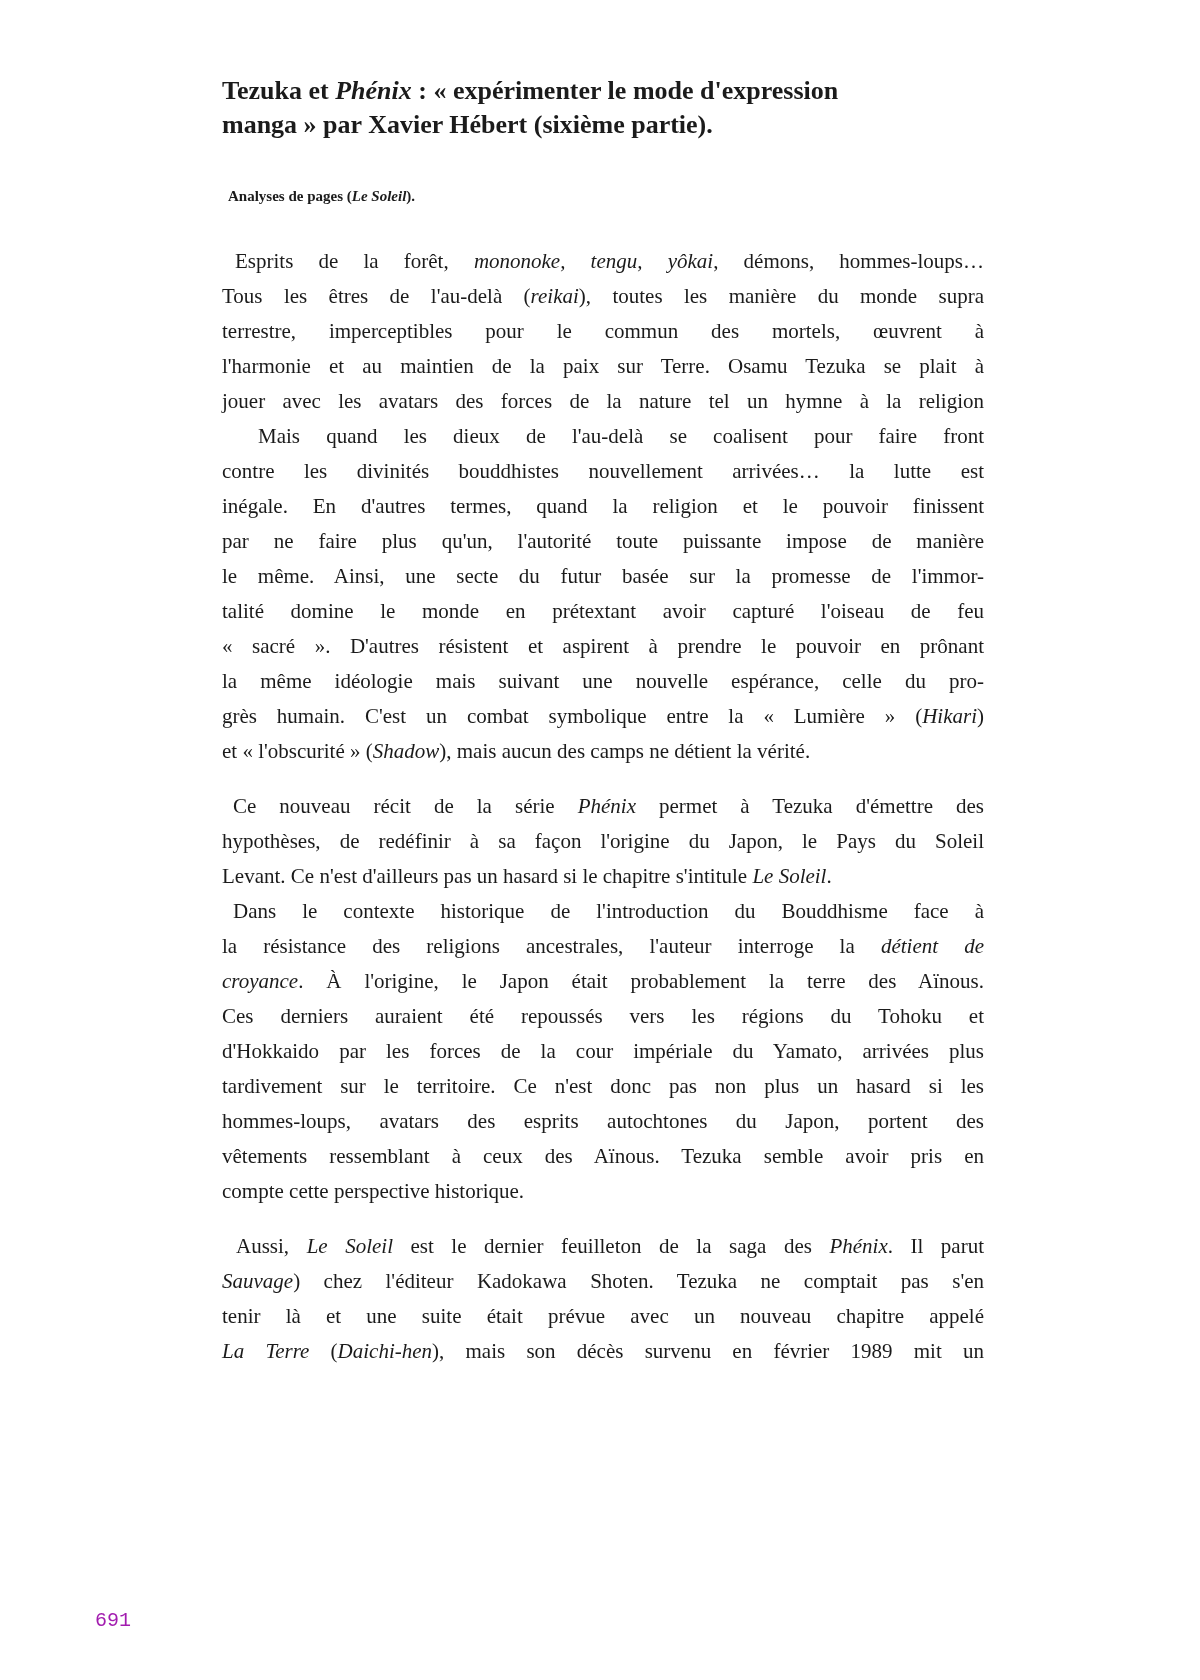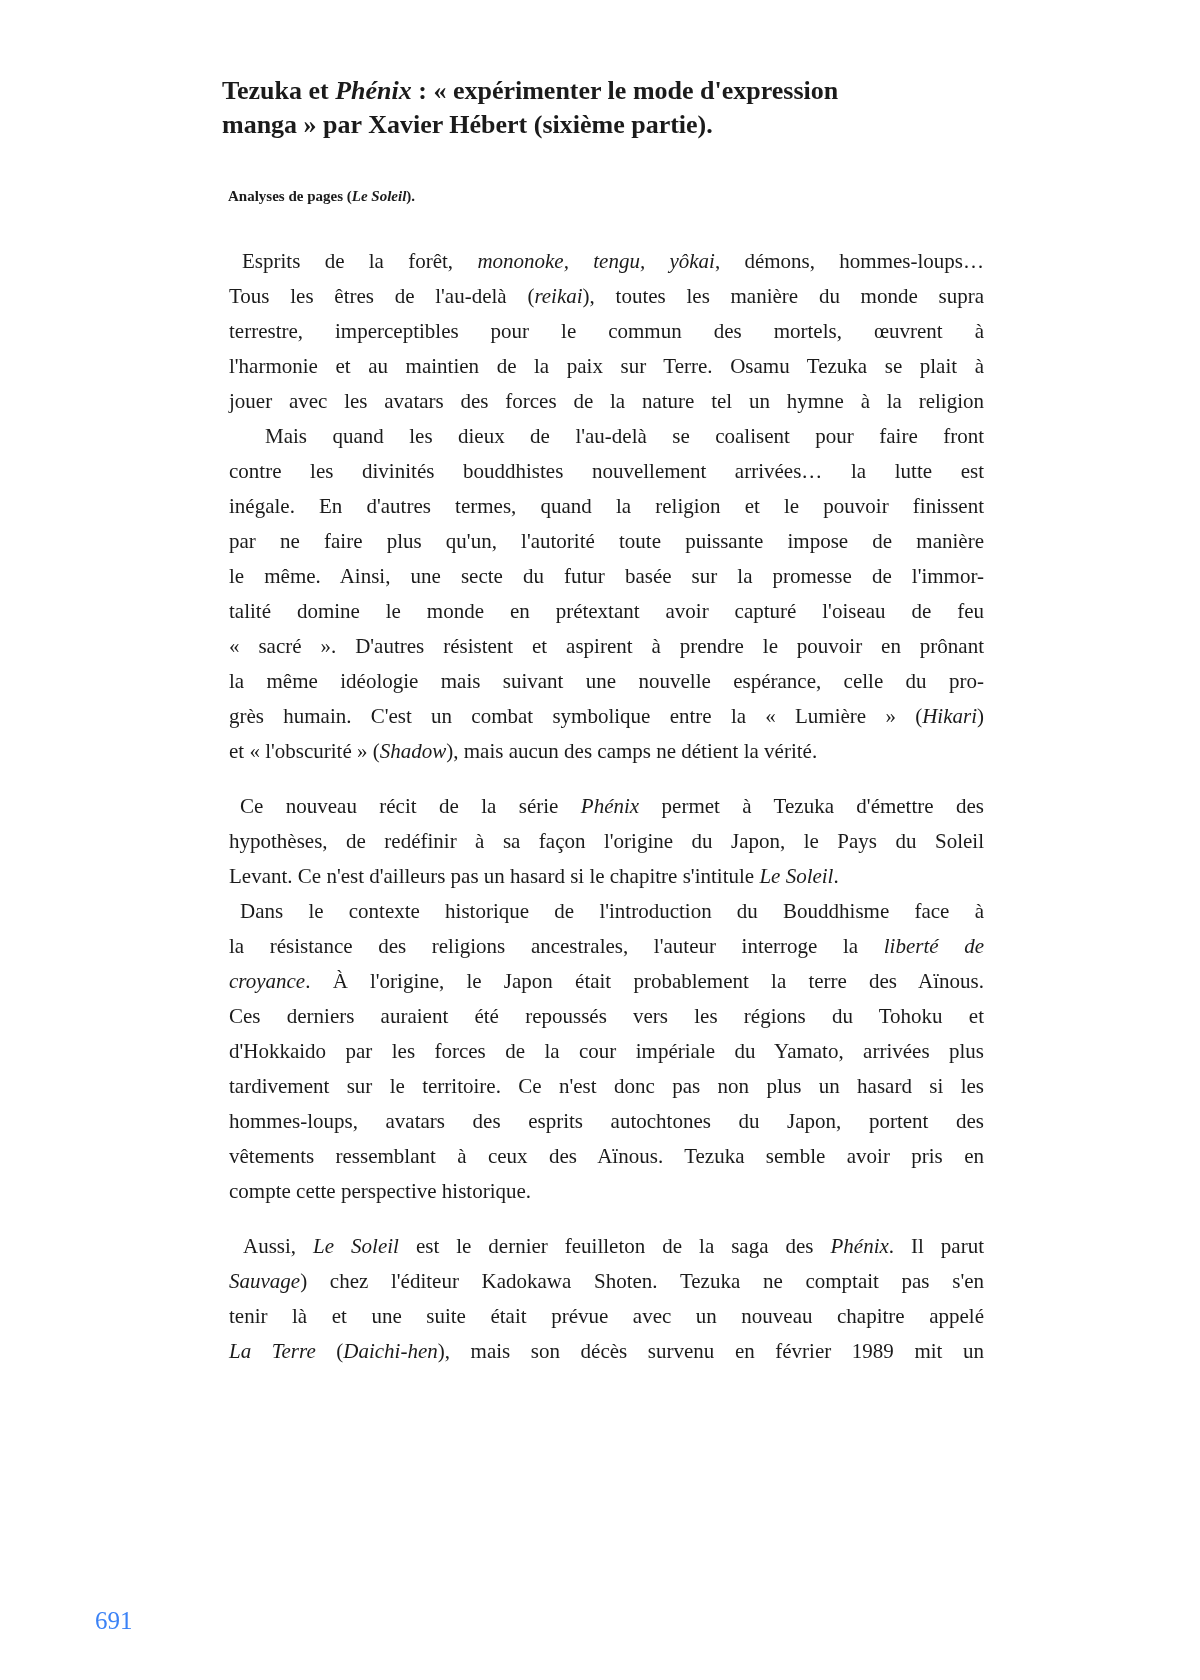--- a/index.html
+++ b/index.html
@@ -21,27 +21,27 @@
     position: absolute; left: 222px; top: 181px; width: 762px;
     font-weight: bold; font-size: 15px; line-height: 30px;
     text-indent: 6px;
   }
   .text-body {
     position: absolute; left: 222px; top: 244px; width: 762px;
     font-size: 21px; line-height: 35px;
   }
   .para { margin: 0; }
   .para.gap { margin-top: 20px; }
-  .line { text-align: justify; text-align-last: justify; margin-left: 7px; }
+  .line { text-align: justify; text-align-last: justify; }
   .line.flush { text-align-last: left; }
   .i { font-style: italic; }
   .folio {
     position: absolute; left: 95px; top: 1606px;
-    font-family: Liberation Serif, serif;
-    font-size: 25px; line-height: 30px; color: #3b82f6;
+    font-family: Liberation Mono, monospace;
+    font-size: 20px; line-height: 30px; color: #a21caf;
   }
 </style>
 </head>
 <body>
 
 <div class="page">
   <div class="doc-title">
       <div><span>Tezuka et </span><span class="i">Phénix</span><span>&nbsp;: «&nbsp;expérimenter le mode d'expression</span></div>
       <div><span>manga&nbsp;» par Xavier Hébert (sixième partie).</span></div>
     </div>
@@ -66,21 +66,21 @@
         <div class="line"><span>grès humain. C'est un combat symbolique entre la «&nbsp;Lumière&nbsp;» (</span><span class="i">Hikari</span><span>)</span></div>
         <div class="line flush"><span>et «&nbsp;l'obscurité&nbsp;» (</span><span class="i">Shadow</span><span>), mais aucun des camps ne détient la vérité.</span></div>
       </div>
       <div class="para gap">
         <div class="line" style="text-indent: 11px;"><span>Ce nouveau récit de la série </span><span class="i">Phénix</span><span> permet à Tezuka d'émettre des</span></div>
         <div class="line"><span>hypothèses, de redéfinir à sa façon l'origine du Japon, le Pays du Soleil</span></div>
         <div class="line flush"><span>Levant. Ce n'est d'ailleurs pas un hasard si le chapitre s'intitule </span><span class="i">Le Soleil</span><span>.</span></div>
       </div>
       <div class="para">
         <div class="line" style="text-indent: 11px;"><span>Dans le contexte historique de l'introduction du Bouddhisme face à</span></div>
-        <div class="line"><span>la résistance des religions ancestrales, l'auteur interroge la </span><span class="i">liberté de</span></div>
+        <div class="line"><span>la résistance des religions ancestrales, l'auteur interroge la </span><span class="i">détient de</span></div>
         <div class="line"><span class="i">croyance</span><span>. À l'origine, le Japon était probablement la terre des Aïnous.</span></div>
         <div class="line"><span>Ces derniers auraient été repoussés vers les régions du Tohoku et</span></div>
         <div class="line"><span>d'Hokkaido par les forces de la cour impériale du Yamato, arrivées plus</span></div>
         <div class="line"><span>tardivement sur le territoire. Ce n'est donc pas non plus un hasard si les</span></div>
         <div class="line"><span>hommes-loups, avatars des esprits autochtones du Japon, portent des</span></div>
         <div class="line"><span>vêtements ressemblant à ceux des Aïnous. Tezuka semble avoir pris en</span></div>
         <div class="line flush"><span>compte cette perspective historique.</span></div>
       </div>
       <div class="para gap">
         <div class="line" style="text-indent: 14px;"><span>Aussi, </span><span class="i">Le Soleil</span><span> est le dernier feuilleton de la saga des </span><span class="i">Phénix</span><span>. Il parut</span></div>

